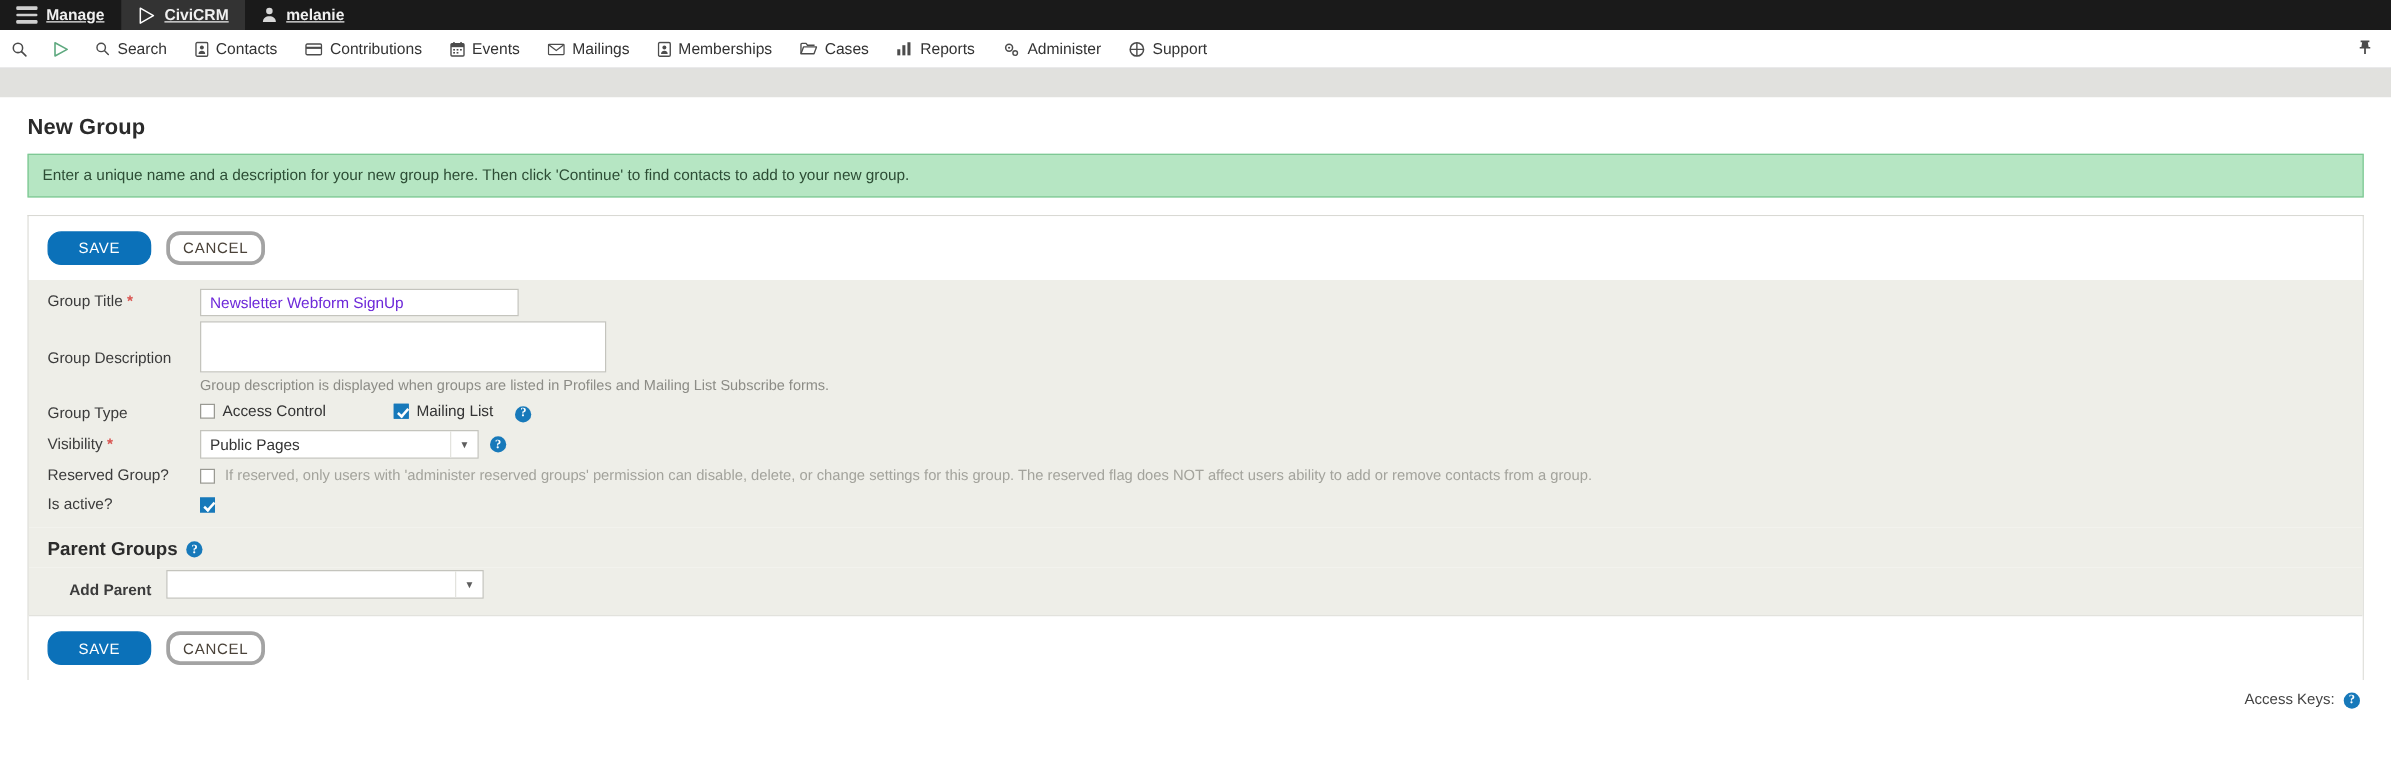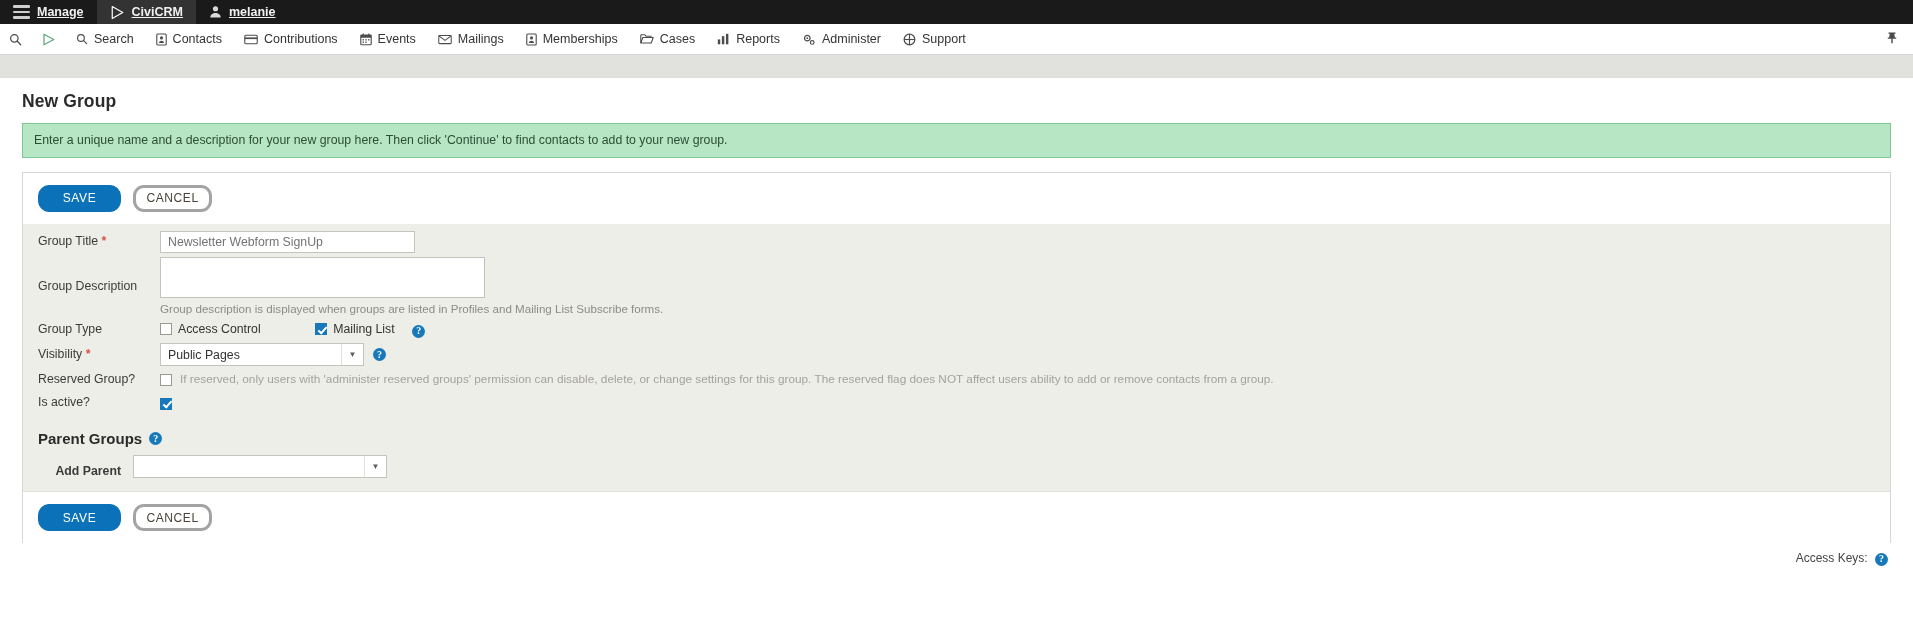--- a/index.html
+++ b/index.html
@@ -160,21 +160,21 @@
   .req { color: #d9534f; font-weight: bold; }
   .ctl { flex: 1; min-width: 0; }
 
   input.txt {
     width: 255px;
     height: 22px;
     border: 1px solid #c4c4bd;
     background: #ffffff;
     font-family: "Liberation Sans", sans-serif;
     font-size: 12.3px;
-    color: #737373;
+    color: #6d28d9;
     padding: 0 7px;
     outline: none;
   }
   textarea.ta {
     width: 325px;
     height: 41px;
     border: 1px solid #c4c4bd;
     background: #ffffff;
     font-family: "Liberation Sans", sans-serif;
     font-size: 12.3px;
@@ -217,21 +217,21 @@
     width: 3px; height: 7px;
     border: solid #fff;
     border-width: 0 2px 2px 0;
     transform: rotate(42deg);
   }
   .chk-group { display: inline-flex; align-items: center; gap: 6px; line-height:19px; }
   .chk-group + .chk-group { margin-left: 22px; padding-left: 28px; }
   .chk-label { font-size: 12.3px; color: #333; }
 
   .select-box {
-    width: 204px;
+    width: 223px;
     height: 23px;
     border: 1px solid #c4c4bd;
     background: #ffffff;
     display: inline-flex;
     align-items: center;
     justify-content: space-between;
     padding: 0 0 0 7px;
     font-size: 12.3px;
     color: #333;
     cursor: pointer;

